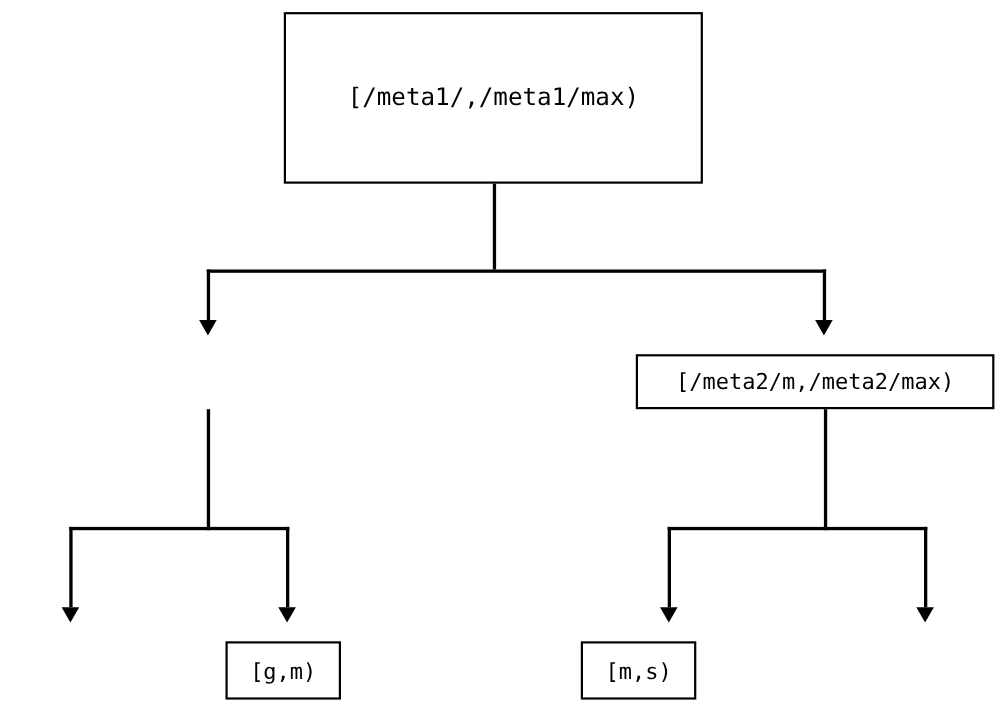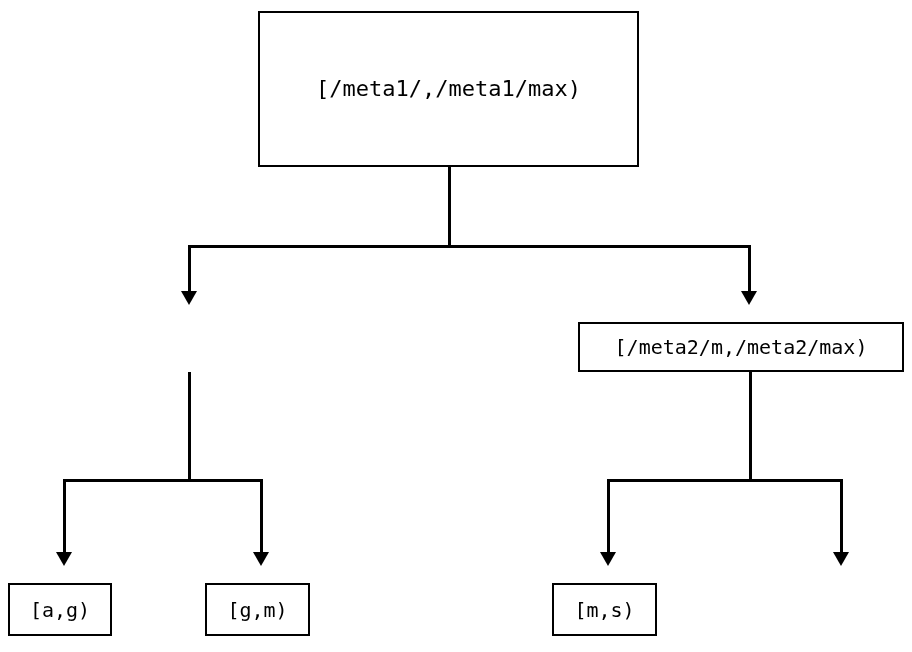--- a/index.html
+++ b/index.html
@@ -46,21 +46,21 @@
   }
   .node-mid-left  { left: 20px;  width: 328px; }
   .node-mid-right { left: 578px; width: 326px; }
   .node-leaf {
     top: 583px;
     height: 53px;
     font-size: 20px;
   }
   .leaf-ag   { left: 8px;   width: 104px; }
   .leaf-gm   { left: 205px; width: 105px; }
-  .leaf-ms   { left: 552px; width: 105px; }
+  .leaf-ms   { left: 528px; width: 105px; }
   .leaf-smax { left: 776px; width: 130px; }
 
   
   .edge-v {
     position: absolute;
     width: 3px;
     background: #000000;
   }
   .edge-h {
     position: absolute;
@@ -110,23 +110,20 @@
 
   <div class="edge-v" style="left:749px; top:372px; height:110px;"></div>
   <div class="edge-h" style="left:607px; top:479px; width:236px;"></div>
 
   <div class="edge-v" style="left:607px; top:479px; height:73px;"></div>
   <div class="arrow-head" style="left:600px; top:552px;"></div>
 
   <div class="edge-v" style="left:840px; top:479px; height:73px;"></div>
   <div class="arrow-head" style="left:833px; top:552px;"></div>
 
-  <div class="node node-leaf leaf-ag">
-    <span class="node-label">[a,g)</span>
-  </div>
 
   <div class="node node-leaf leaf-gm">
     <span class="node-label">[g,m)</span>
   </div>
 
   <div class="node node-leaf leaf-ms">
     <span class="node-label">[m,s)</span>
   </div>
 
 

